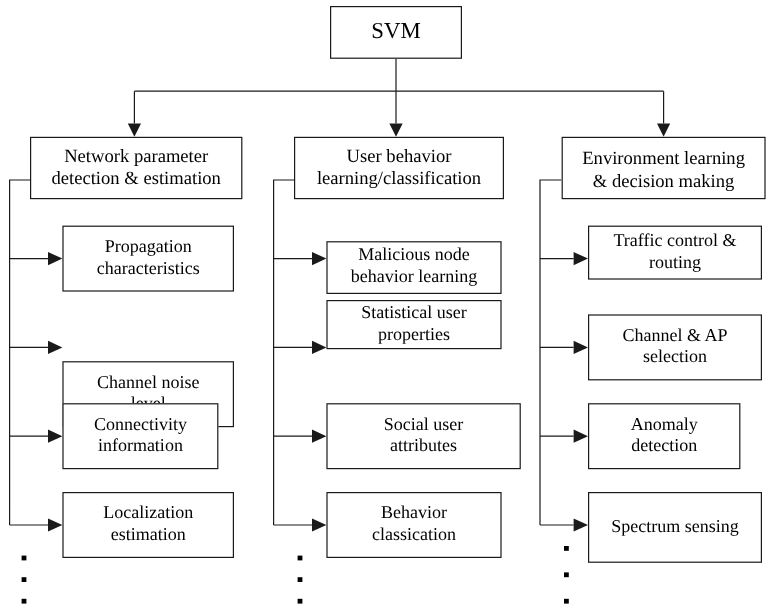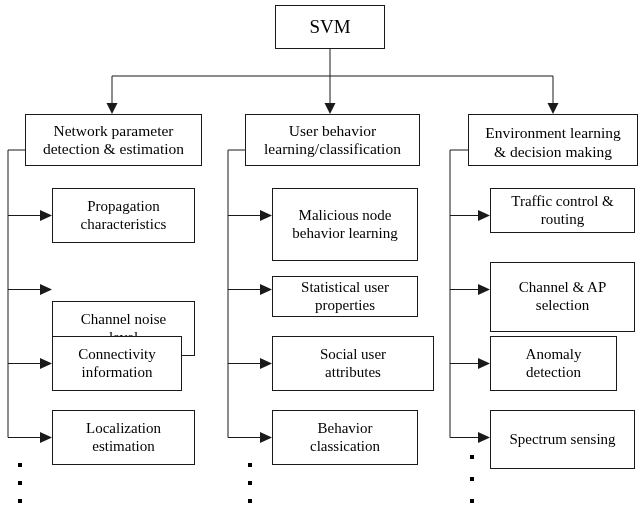--- a/index.html
+++ b/index.html
@@ -127,25 +127,25 @@
         <span class="node-label">Localization
 estimation</span>
       </div>
       <div class="ellipsis" style="left: 18px; top: 463px;"></div>
       <div class="ellipsis" style="left: 18px; top: 481px;"></div>
       <div class="ellipsis" style="left: 18px; top: 499px;"></div>
       <div class="node node-header" style="left: 245px; top: 114px; width: 175px; height: 52px;">
         <span class="node-label">User behavior
 learning/classification</span>
       </div>
-      <div class="node node-leaf" style="left: 272px; top: 188px; width: 146px; height: 73px;">
+      <div class="node node-leaf" style="left: 272px; top: 201px; width: 146px; height: 44px;">
         <span class="node-label">Malicious node
 behavior learning</span>
       </div>
-      <div class="node node-leaf" style="left: 272px; top: 276px; width: 146px; height: 41px; font-family: Liberation Serif, serif;">
+      <div class="node node-leaf" style="left: 272px; top: 250px; width: 146px; height: 41px; font-family: Liberation Serif, serif;">
         <span class="node-label">Statistical user
 properties</span>
       </div>
       <div class="node node-leaf" style="left: 272px; top: 336px; width: 162px; height: 55px;">
         <span class="node-label">Social user
 attributes</span>
       </div>
       <div class="node node-leaf" style="left: 272px; top: 410px; width: 146px; height: 55px;">
         <span class="node-label">Behavior
 classication</span>
@@ -154,21 +154,21 @@
       <div class="ellipsis" style="left: 248px; top: 481px;"></div>
       <div class="ellipsis" style="left: 248px; top: 499px;"></div>
       <div class="node node-header" style="left: 468px; top: 114px; width: 170px; height: 52px; align-items: flex-end;">
         <span class="node-label">Environment learning
 &amp; decision making</span>
       </div>
       <div class="node node-leaf" style="left: 490px; top: 188px; width: 145px; height: 45px;">
         <span class="node-label">Traffic control &amp;
 routing</span>
       </div>
-      <div class="node node-leaf" style="left: 490px; top: 262px; width: 145px; height: 70px;">
+      <div class="node node-leaf" style="left: 490px; top: 262px; width: 145px; height: 55px;">
         <span class="node-label">Channel &amp; AP
 selection</span>
       </div>
       <div class="node node-leaf" style="left: 490px; top: 336px; width: 127px; height: 55px;">
         <span class="node-label">Anomaly
 detection</span>
       </div>
       <div class="node node-leaf" style="left: 490px; top: 410px; width: 145px; height: 59px;">
         <span class="node-label">Spectrum sensing</span>
       </div>

